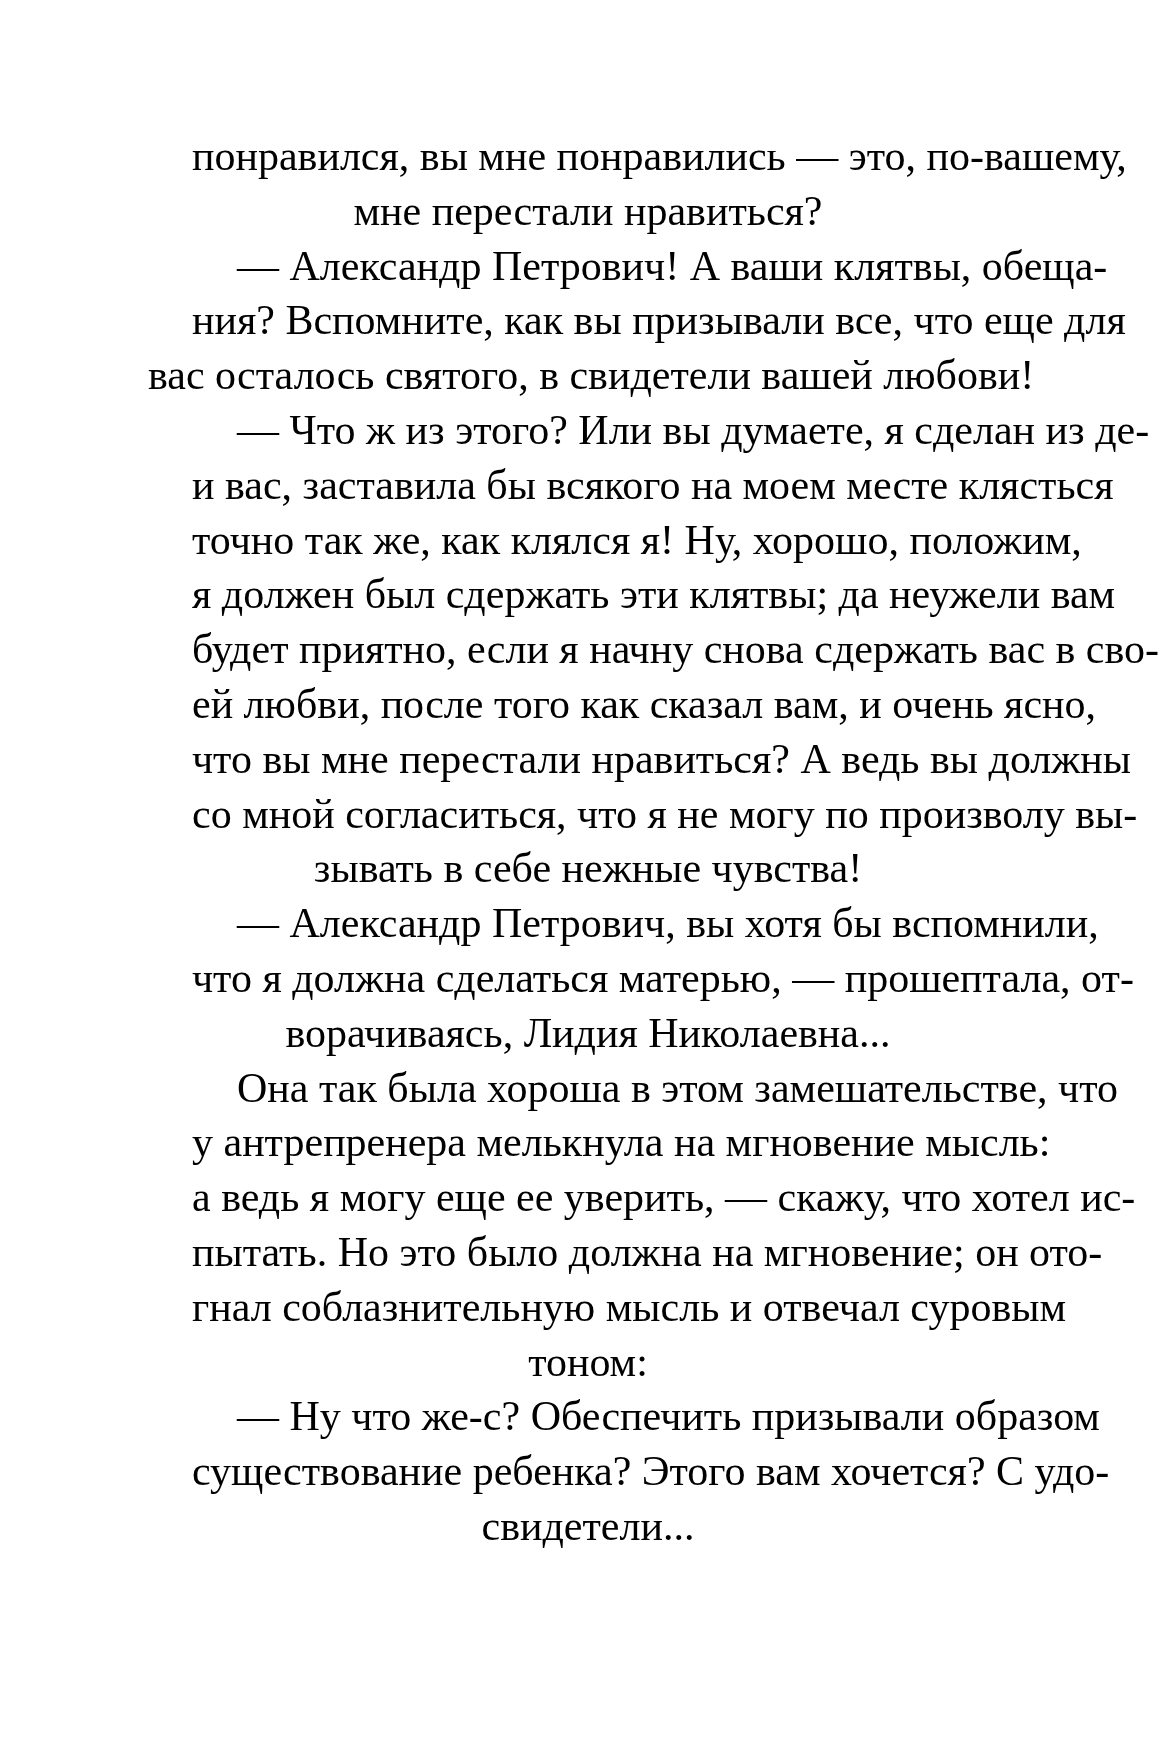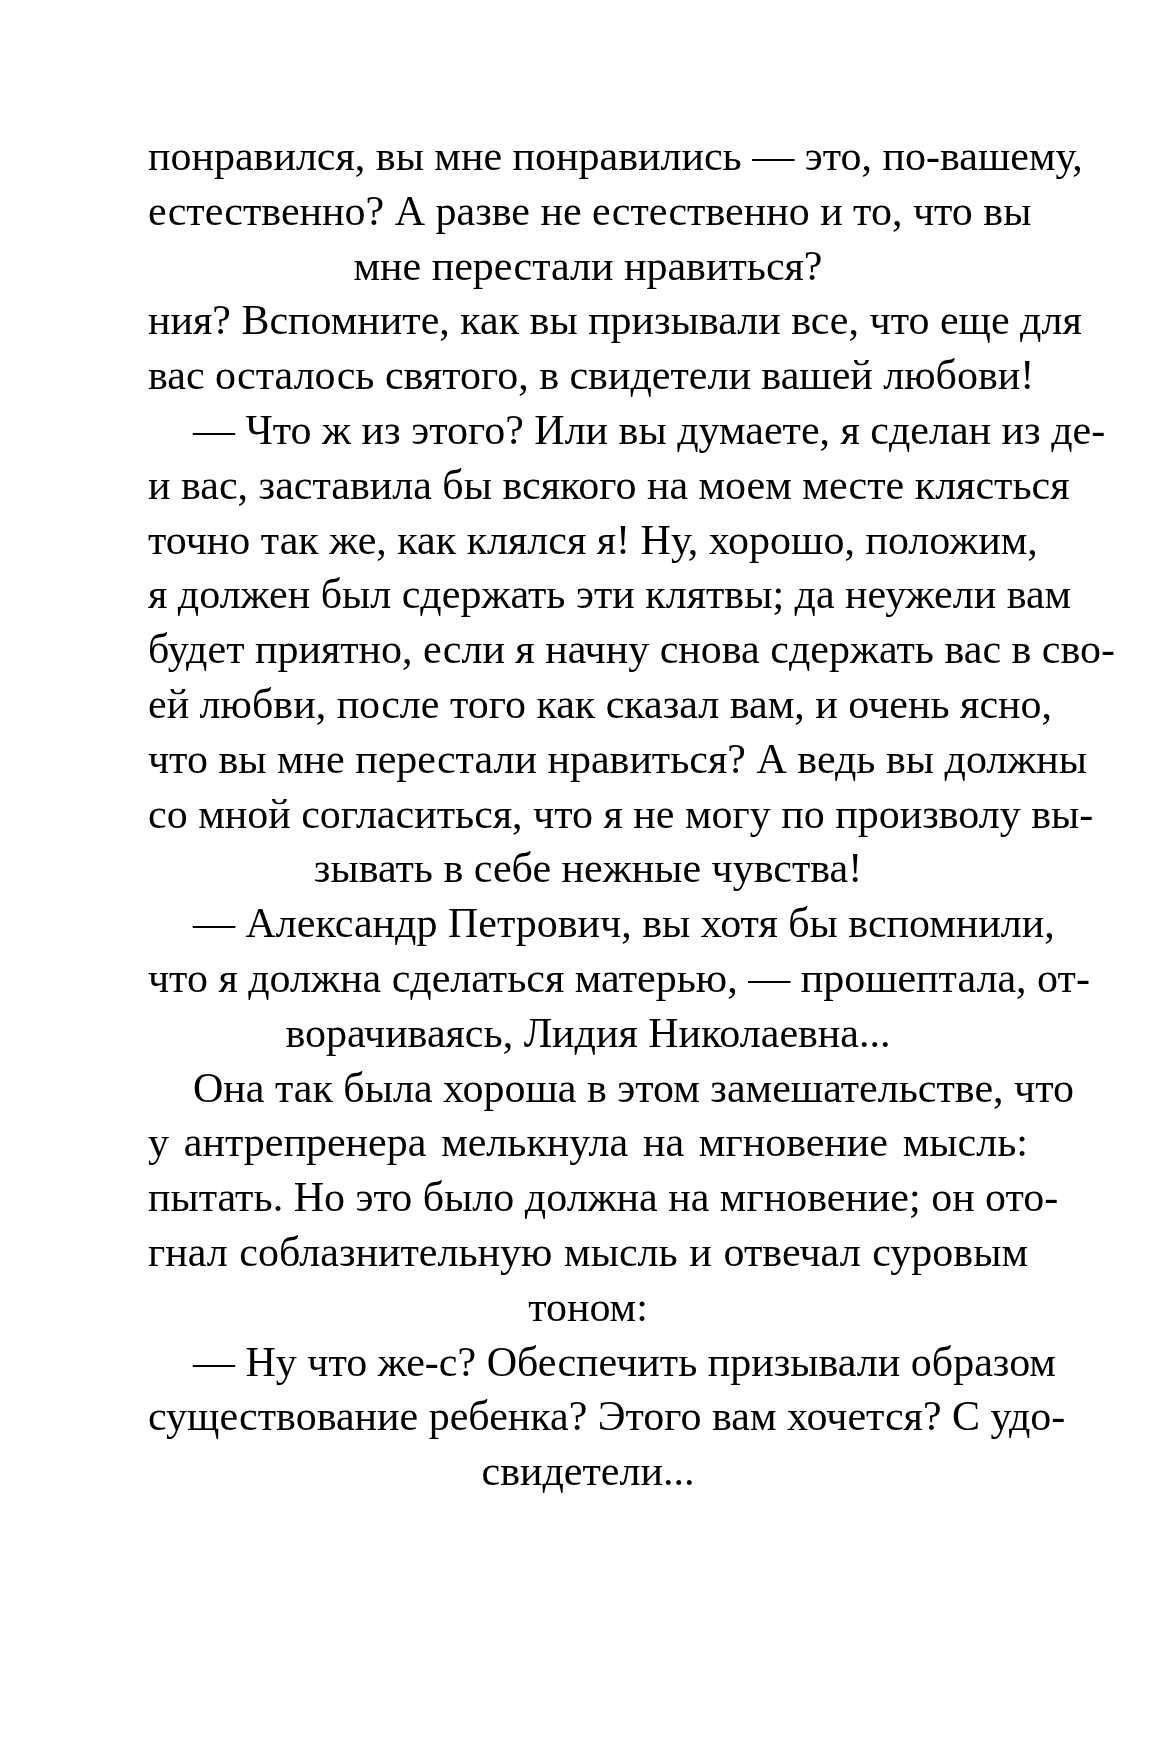--- a/index.html
+++ b/index.html
@@ -27,50 +27,52 @@
   .line {
     height: 54.8px;
     line-height: 54.8px;
     white-space: nowrap;
     text-align: center;
   }
   
   .line.j {
     text-align: justify;
     text-align-last: justify;
+    margin-left: 44px;
   }
   
   .line.ind {
     padding-left: 45px;
   }
 </style>
 </head>
 <body>
 
 <div class="page">
   <div class="textblock">
     <div class="line j">понравился, вы мне понравились — это, по-вашему,</div>
-    <div class="line j">естественно? А разве не естественно и то, что вы</div>
     <div class="line">мне перестали нравиться?</div>
+    <div class="line j ind">— Александр Петрович! А ваши клятвы, обеща-</div>
     <div class="line j">ния? Вспомните, как вы призывали все, что еще для</div>
     <div class="line">вас осталось святого, в свидетели вашей любови!</div>
     <div class="line j ind">— Что ж из этого? Или вы думаете, я сделан из де-</div>
     <div class="line j">и вас, заставила бы всякого на моем месте клясться</div>
     <div class="line j">точно так же, как клялся я! Ну, хорошо, положим,</div>
     <div class="line j">я должен был сдержать эти клятвы; да неужели вам</div>
     <div class="line j">будет приятно, если я начну снова сдержать вас в сво-</div>
     <div class="line j">ей любви, после того как сказал вам, и очень ясно,</div>
     <div class="line j">что вы мне перестали нравиться? А ведь вы должны</div>
     <div class="line j">со мной согласиться, что я не могу по произволу вы-</div>
     <div class="line">зывать в себе нежные чувства!</div>
     <div class="line j ind">— Александр Петрович, вы хотя бы вспомнили,</div>
     <div class="line j">что я должна сделаться матерью, — прошептала, от-</div>
     <div class="line">ворачиваясь, Лидия Николаевна...</div>
     <div class="line j ind">Она так была хороша в этом замешательстве, что</div>
     <div class="line j">у антрепренера мелькнула на мгновение мысль:</div>
+    <div class="line j">а ведь я могу еще ее уверить, — скажу, что хотел ис-</div>
     <div class="line j">пытать. Но это было должна на мгновение; он ото-</div>
     <div class="line j">гнал соблазнительную мысль и отвечал суровым</div>
     <div class="line">тоном:</div>
     <div class="line j ind">— Ну что же-с? Обеспечить призывали образом</div>
     <div class="line j">существование ребенка? Этого вам хочется? С удо-</div>
     <div class="line">свидетели...</div>
   </div>
 </div>
 
 </body></html>

